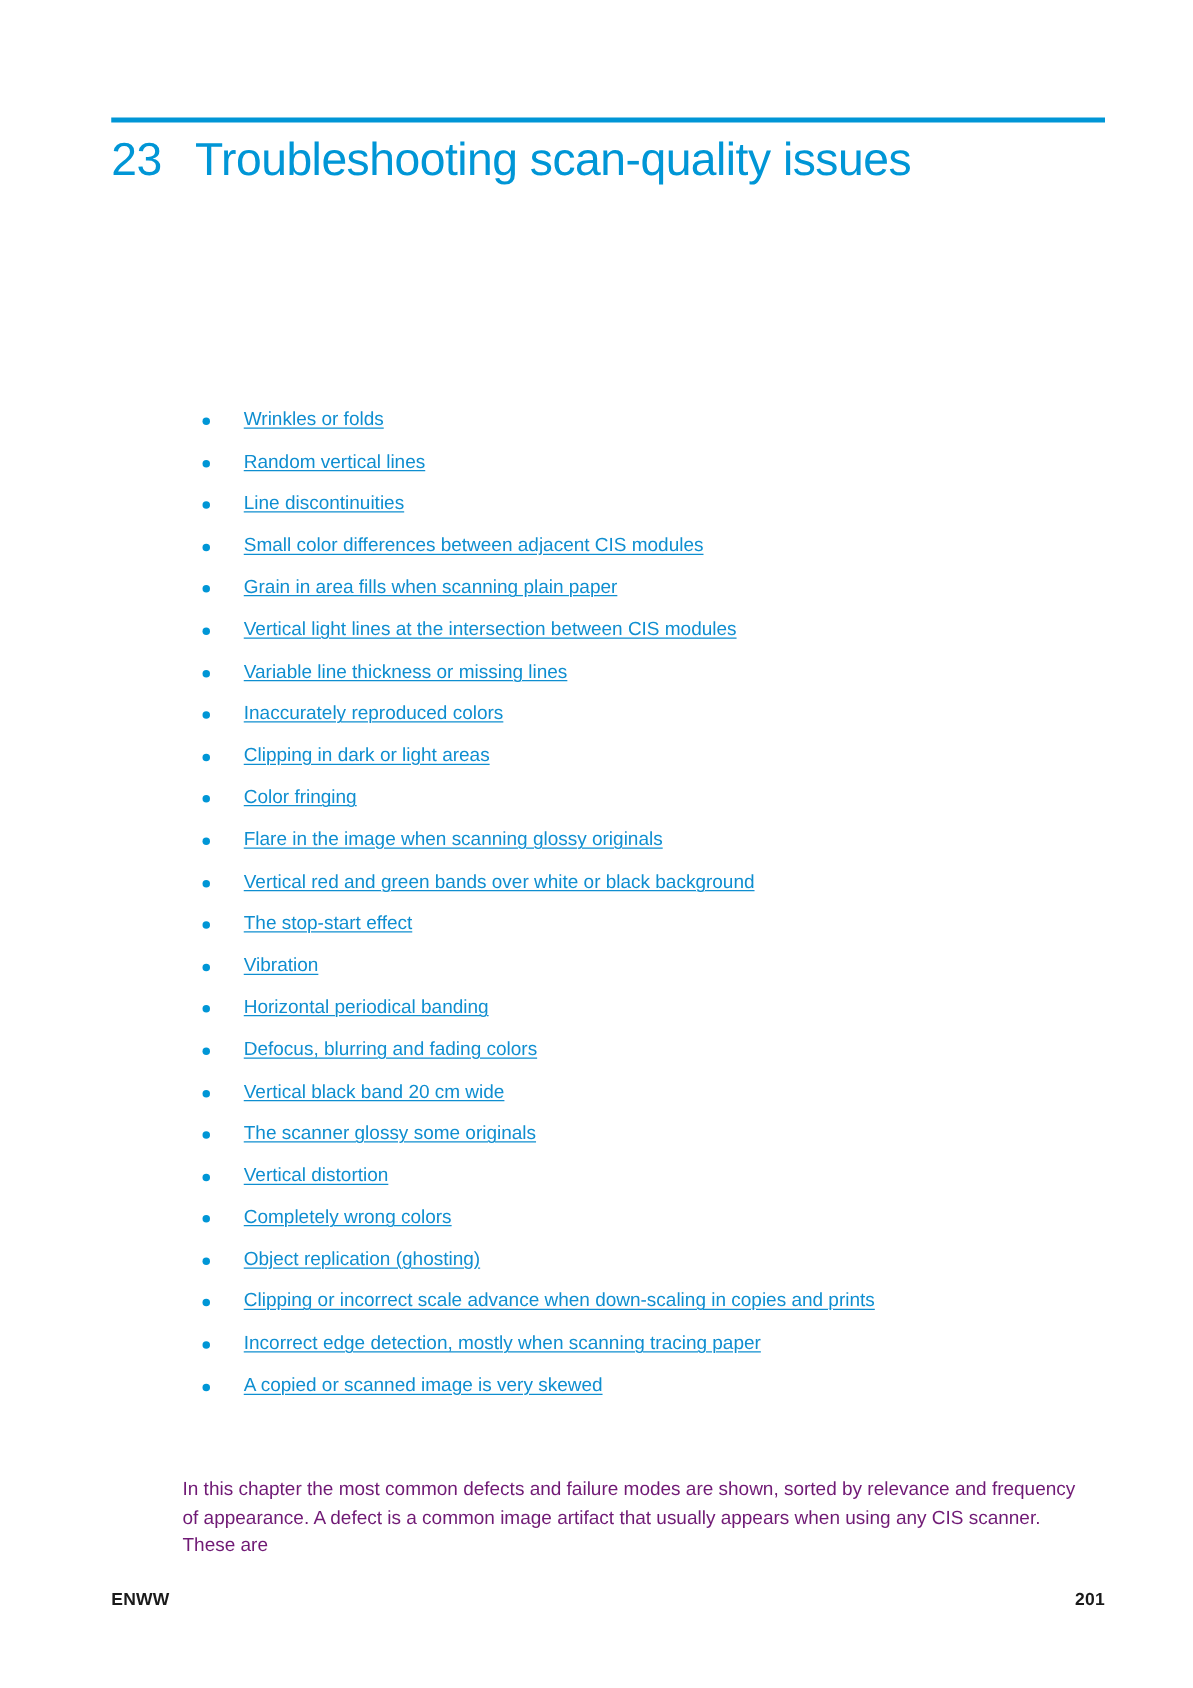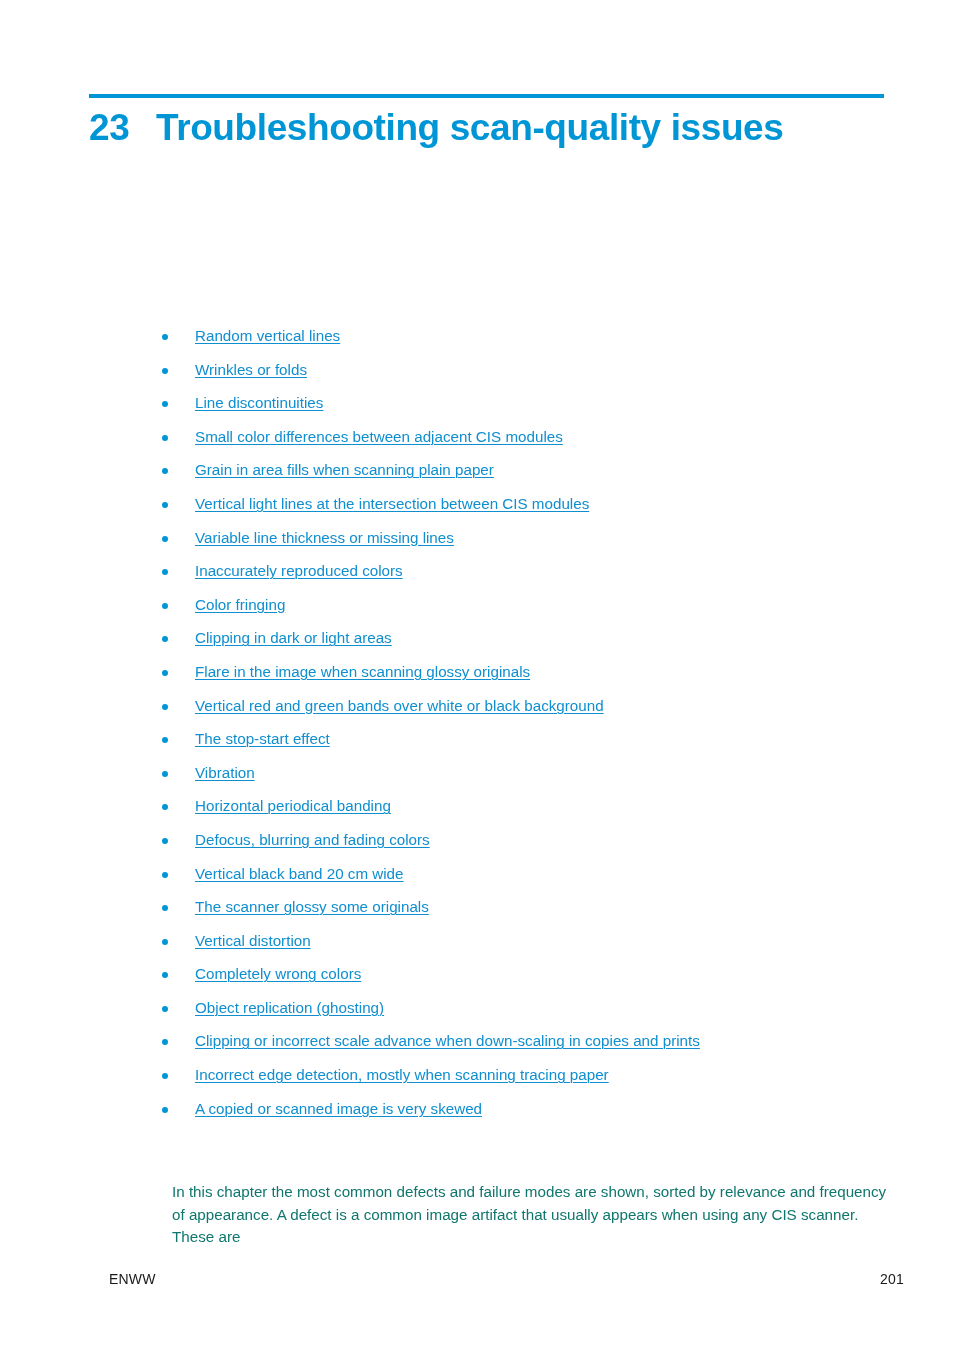--- a/index.html
+++ b/index.html
@@ -33,21 +33,21 @@
   }
 
   .chapter-heading {
     position: absolute;
     left: 89px;
     top: 104px;
     width: 795px;
     display: flex;
     align-items: baseline;
     color: #0096d6;
-    font-weight: bold;
+    font-weight: normal;
     font-size: 37px;
     line-height: 48px;
     letter-spacing: -0.4px;
   }
   .chapter-number {
     display: inline-block;
     width: 67px;
     flex: 0 0 67px;
   }
   .chapter-title {
@@ -83,70 +83,69 @@
     text-decoration: underline;
     text-underline-offset: 2px;
     text-decoration-thickness: 1px;
     cursor: pointer;
     white-space: nowrap;
   }
 
   
   .intro-paragraph {
     position: absolute;
-    left: 172px;
+    left: 146px;
     top: 1166px;
     width: 728px;
-    color: #0f766e;
+    color: #701a75;
     font-size: 15.2px;
     line-height: 22.5px;
     text-align: left;
   }
 
   
   .footer {
     position: absolute;
     left: 89px;
     top: 1270px;
     width: 795px;
     display: flex;
     justify-content: space-between;
     align-items: baseline;
     color: #1a1a1a;
     font-size: 14px;
     line-height: 18px;
-    font-weight: normal;
-    margin-left: 20px;
+    font-weight: bold;
   }
   .footer-left { letter-spacing: 0.2px; }
   .footer-right { letter-spacing: 0.2px; }
 </style>
 </head>
 <body>
 
 <div class="page">
 
   <div class="chapter-rule"></div>
 
   <div class="chapter-heading">
     <span class="chapter-number">23</span>
     <span class="chapter-title">Troubleshooting scan-quality issues</span>
   </div>
 
   <div class="link-list">
     <div class="link-item">
       <span class="link-bullet"></span>
+      <span class="link-anchor">Wrinkles or folds</span>
+    </div>
+    <div class="link-item">
+      <span class="link-bullet"></span>
       <span class="link-anchor">Random vertical lines</span>
     </div>
     <div class="link-item">
       <span class="link-bullet"></span>
-      <span class="link-anchor">Wrinkles or folds</span>
-    </div>
-    <div class="link-item">
-      <span class="link-bullet"></span>
       <span class="link-anchor">Line discontinuities</span>
     </div>
     <div class="link-item">
       <span class="link-bullet"></span>
       <span class="link-anchor">Small color differences between adjacent CIS modules</span>
     </div>
     <div class="link-item">
       <span class="link-bullet"></span>
       <span class="link-anchor">Grain in area fills when scanning plain paper</span>
     </div>
@@ -157,25 +156,25 @@
     <div class="link-item">
       <span class="link-bullet"></span>
       <span class="link-anchor">Variable line thickness or missing lines</span>
     </div>
     <div class="link-item">
       <span class="link-bullet"></span>
       <span class="link-anchor">Inaccurately reproduced colors</span>
     </div>
     <div class="link-item">
       <span class="link-bullet"></span>
+      <span class="link-anchor">Clipping in dark or light areas</span>
+    </div>
+    <div class="link-item">
+      <span class="link-bullet"></span>
       <span class="link-anchor">Color fringing</span>
-    </div>
-    <div class="link-item">
-      <span class="link-bullet"></span>
-      <span class="link-anchor">Clipping in dark or light areas</span>
     </div>
     <div class="link-item">
       <span class="link-bullet"></span>
       <span class="link-anchor">Flare in the image when scanning glossy originals</span>
     </div>
     <div class="link-item">
       <span class="link-bullet"></span>
       <span class="link-anchor">Vertical red and green bands over white or black background</span>
     </div>
     <div class="link-item">

